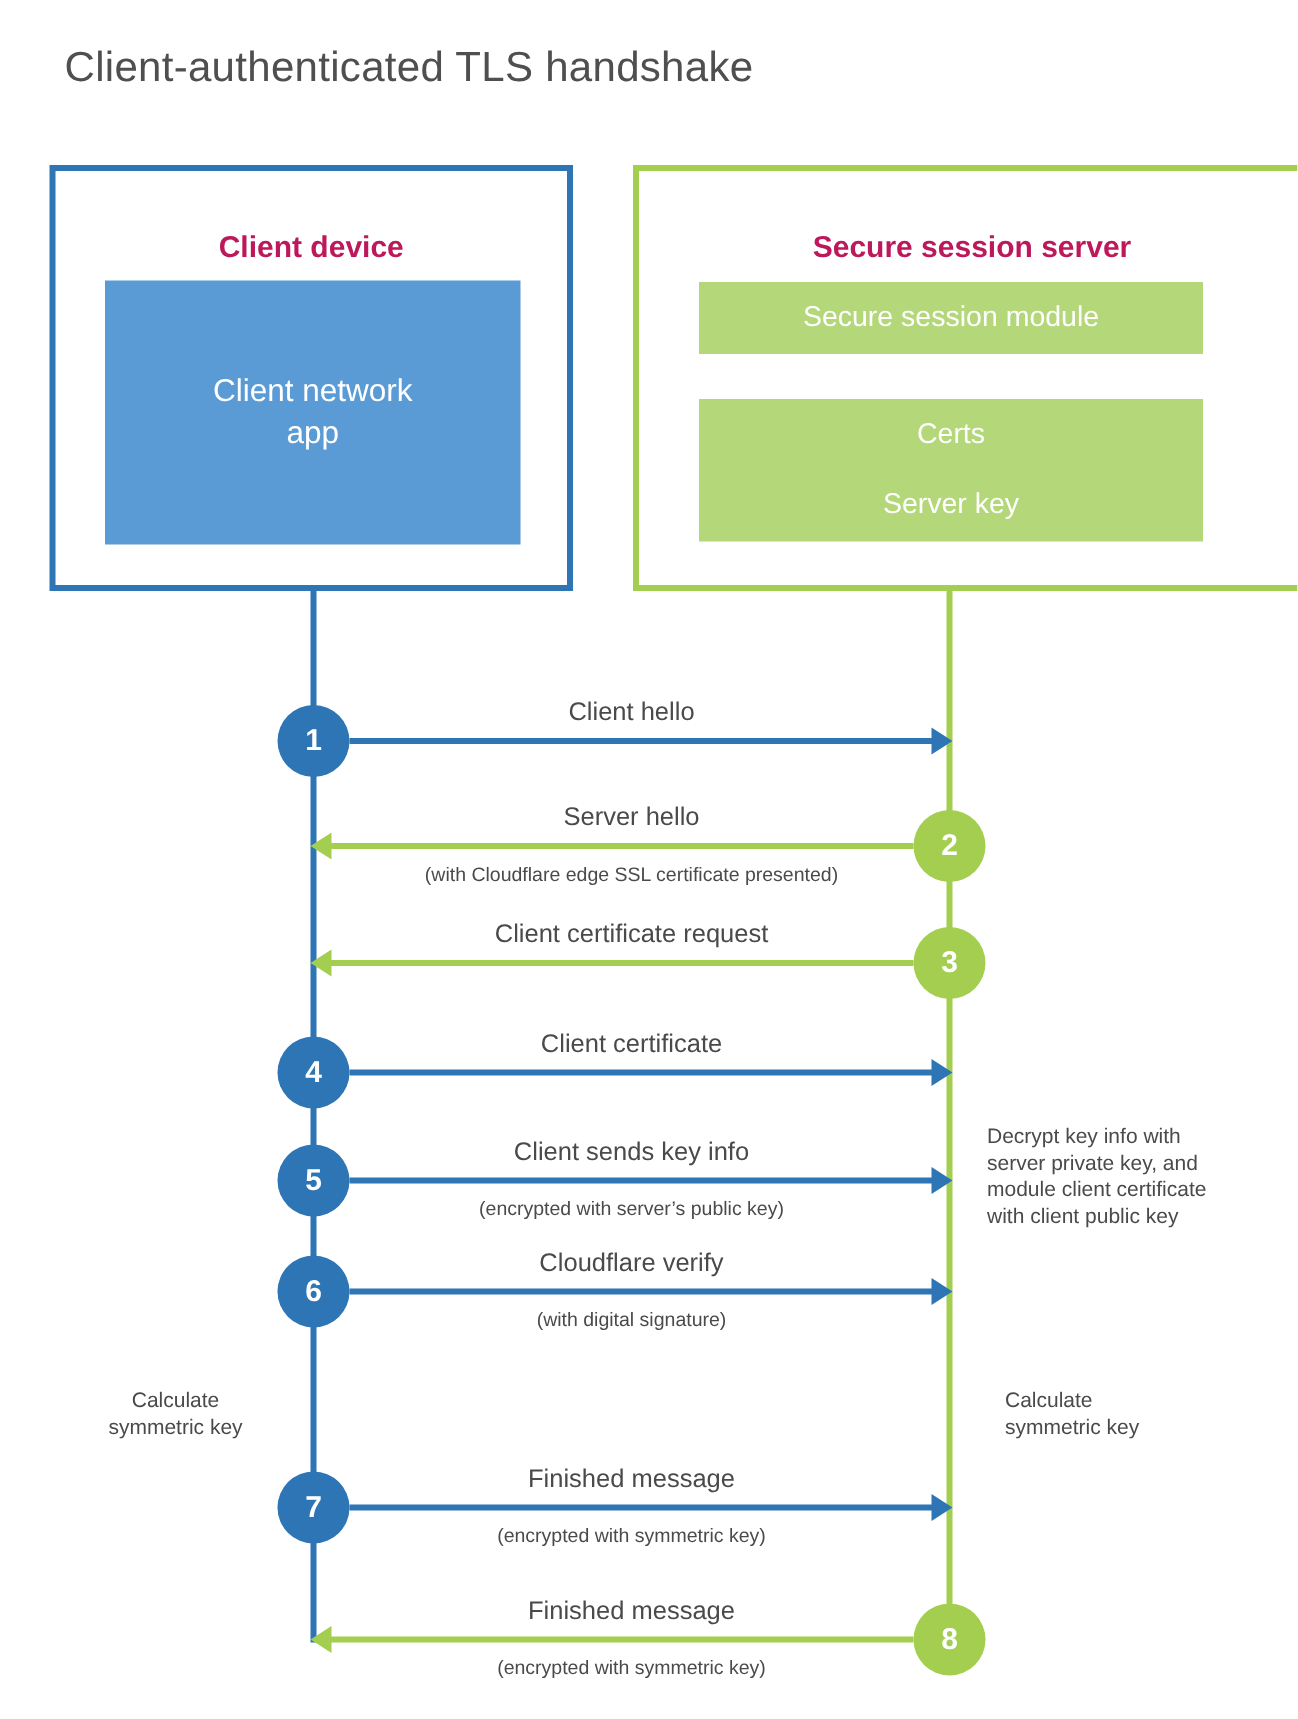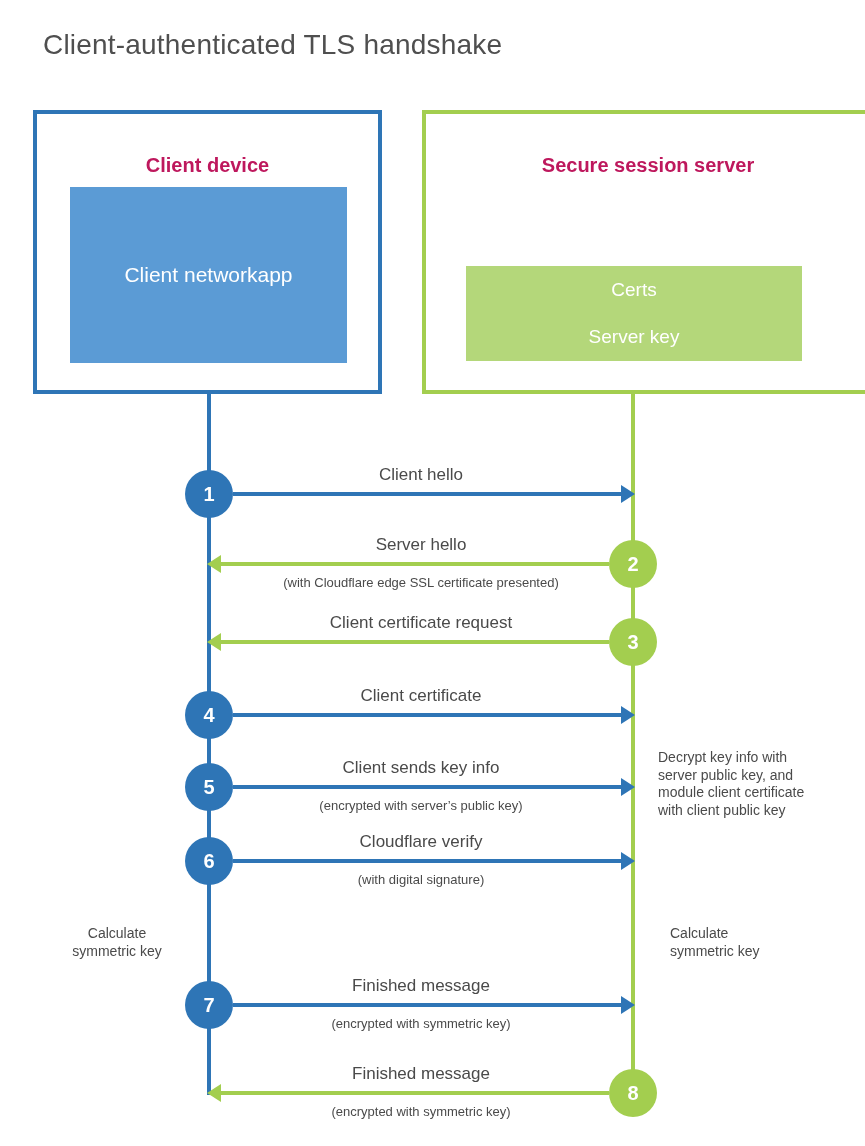--- a/index.html
+++ b/index.html
@@ -22,21 +22,21 @@
   .box{position:absolute;top:110px;height:284px;box-sizing:border-box;background:#fff;}
   .client-box{left:33px;width:349px;border:4px solid var(--client-blue,#2E75B6);}
   .server-box{left:422px;width:452px;border:4px solid var(--server-green,#A3CE4F);}
   .box-title{
     position:absolute;left:0;right:0;top:24px;text-align:center;
     font-size:20px;font-weight:700;color:#be185d;margin-top:16px;
   }
   .client-app{
     position:absolute;left:33px;top:73px;width:277px;height:176px;
     background:var(--client-blue-fill,#5B9BD5);color:#fff;
-    display:flex;align-items:center;justify-content:center;
+    display:flex;flex-direction:column;align-items:center;justify-content:center;
     font-size:21px;line-height:28px;text-align:center;
   }
   .bar{
     position:absolute;left:40px;width:336px;height:48px;
     background:var(--server-green-fill,#B4D77A);color:#fff;
     display:flex;align-items:center;justify-content:center;font-size:19px;
   }
   .bar-1{top:74px;} .bar-2{top:152px;} .bar-3{top:199px;}
 
   
@@ -91,20 +91,21 @@
   <div class="box client-box">
     <div class="box-title">Client device</div>
     <div class="client-app">
       <span>Client network</span>
       <span>app</span>
     </div>
   </div>
 
   <div class="box server-box">
     <div class="box-title">Secure session server</div>
+    <div class="bar bar-1">Secure session module</div>
     <div class="bar bar-2">Certs</div>
     <div class="bar bar-3">Server key</div>
   </div>
 
   <div class="vline vline-blue"></div>
   <div class="vline vline-green"></div>
 
   <div class="step from-client" style="top:494px">
     <div class="line"></div>
     <div class="head"></div>
@@ -161,21 +162,21 @@
   <div class="step from-server" style="top:1093px">
     <div class="line"></div>
     <div class="head"></div>
     <div class="marker">8</div>
     <div class="label">Finished message</div>
     <div class="sublabel">(encrypted with symmetric key)</div>
   </div>
 
   <div class="note note-decrypt">
     <div>Decrypt key info with</div>
-    <div>server public key, and</div>
+    <div>server private key, and</div>
     <div>module client certificate</div>
     <div>with client public key</div>
   </div>
 
   <div class="note calc-left">
     <div>Calculate</div>
     <div>symmetric key</div>
   </div>
 
   <div class="note calc-right">

